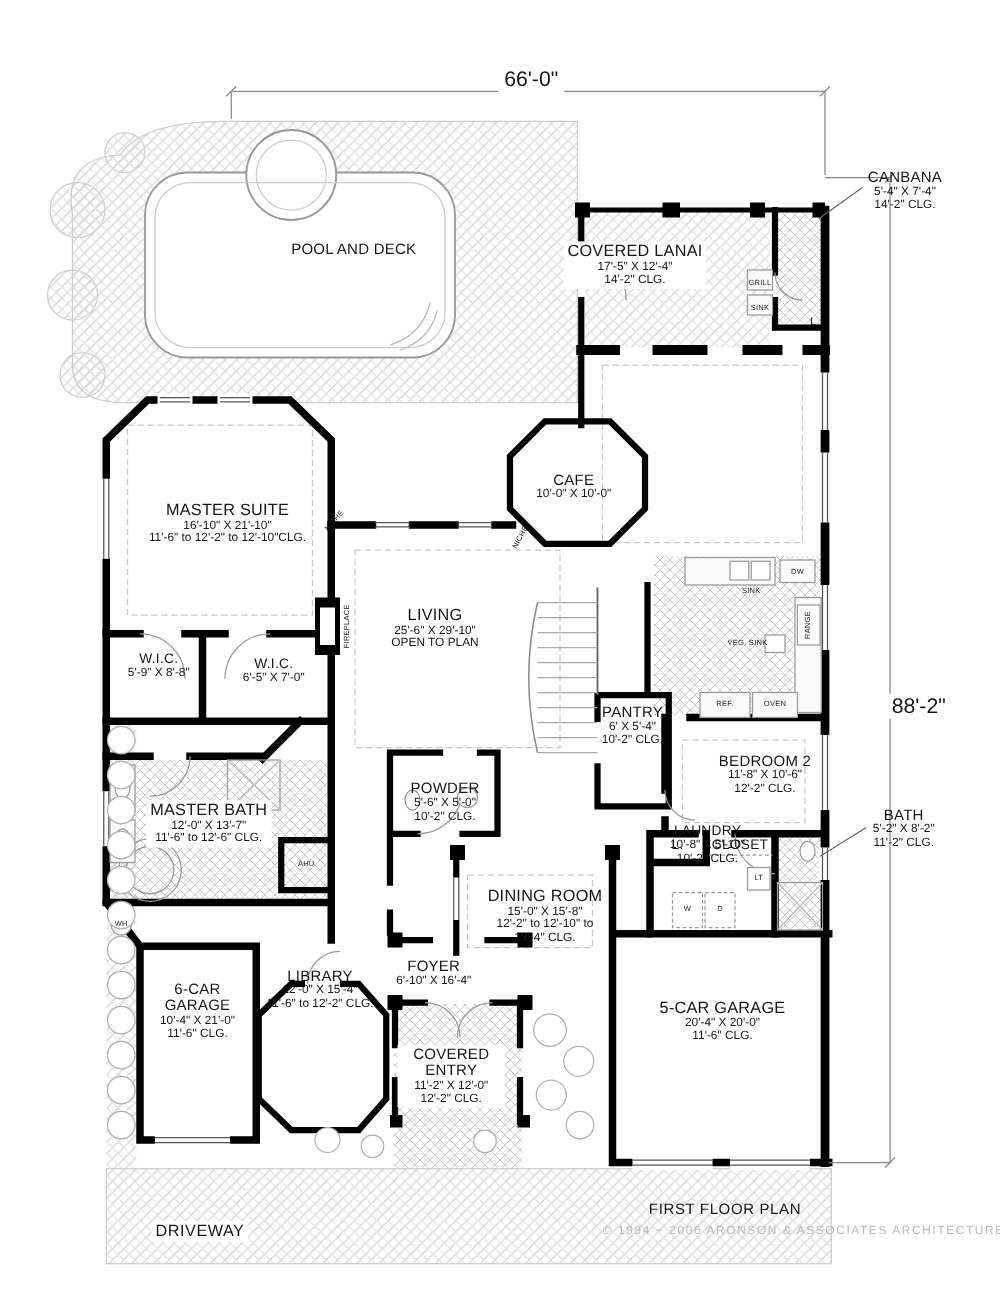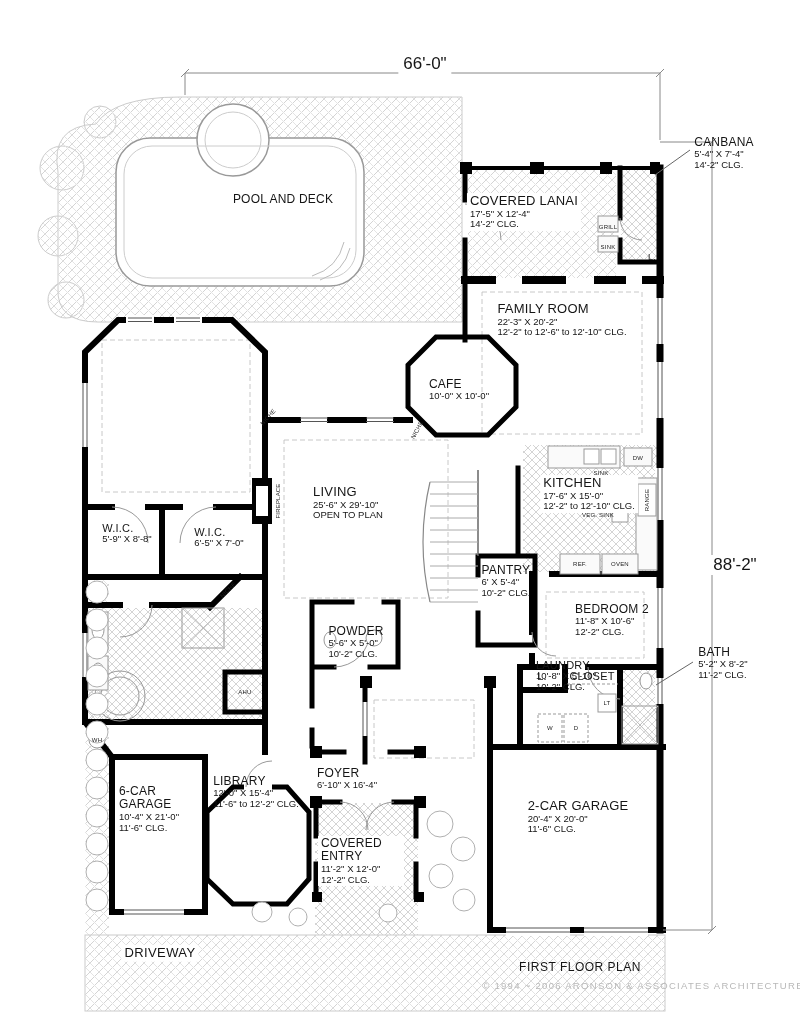--- a/index.html
+++ b/index.html
@@ -1,19 +1,19 @@
 <!DOCTYPE html>
 <html><head>
 <meta charset="utf-8">
 <style>
   html,body{margin:0;padding:0;background:#fff}
   #stage{position:relative;width:800px;height:1035px;background:#fff;overflow:hidden;
          font-family:"Liberation Sans",sans-serif;color:#151515}
   #plan-svg{position:absolute;left:0;top:0}
-  .lbl{position:absolute;transform:translate(-50%,-50%);line-height:1.12;white-space:nowrap}
+  .lbl{position:absolute;transform:translate(-50%,-50%);text-align:center;line-height:1.12;white-space:nowrap}
   .nm{font-size:13px;letter-spacing:.2px}
   .sz,.clg{font-size:9.5px}
   .sm .nm{font-size:11px}
   .md .nm{font-size:12px}
   .wrap{white-space:normal}
   .bg{background:#fff;padding:1px 3px}
   .fx{position:absolute;transform:translate(-50%,-50%);font-size:6px;color:#222;white-space:nowrap;letter-spacing:.2px}
   .fx.rot{transform:translate(-50%,-50%) rotate(-90deg)}
   .dim{position:absolute;transform:translate(-50%,-50%);font-size:17px;background:#fff;padding:0 5px;white-space:nowrap}
   .title{position:absolute;transform:translate(-50%,-50%);font-size:12px;letter-spacing:.5px;white-space:nowrap}
@@ -218,49 +218,44 @@
 <div class="lbl md" style="left:283px;top:200px">
   <div class="nm">POOL AND DECK</div>
 </div>
 
 <div class="lbl md" style="left:724px;top:153px">
   <div class="nm">CANBANA</div>
   <div class="sz">5'-4" X 7'-4"</div>
   <div class="clg">14'-2" CLG.</div>
 </div>
 
-<div class="lbl bg" style="left:524px;top:212px">
+<div class="lbl bg" style="left:508px;top:212px">
   <div class="nm">COVERED LANAI</div>
   <div class="sz">17'-5" X 12'-4"</div>
   <div class="clg">14'-2" CLG.</div>
 </div>
 
-<div class="lbl" style="left:562px;top:320px">
-  <div class="nm">FAMILY ROOM</div>
-  <div class="sz">22'-3" X 20'-2"</div>
-  <div class="clg">12'-2" to 12'-6" to 12'-10" CLG.</div>
-</div>
 
 <div class="lbl md" style="left:459px;top:390px">
   <div class="nm">CAFE</div>
   <div class="sz">10'-0" X 10'-0"</div>
 </div>
 
+<div class="lbl" style="left:182px;top:419px">
+  <div class="nm">MASTER SUITE</div>
+  <div class="sz">16'-10" X 21'-10"</div>
+  <div class="clg">11'-6" to 12'-2" to 12'-10"CLG.</div>
+</div>
 
 <div class="lbl" style="left:348px;top:503px">
   <div class="nm">LIVING</div>
   <div class="sz">25'-6" X 29'-10"</div>
   <div class="clg">OPEN TO PLAN</div>
 </div>
 
-<div class="lbl bg" style="left:589px;top:494px">
-  <div class="nm">KITCHEN</div>
-  <div class="sz">17'-6" X 15'-0"</div>
-  <div class="clg">12'-2" to 12'-10" CLG.</div>
-</div>
 
 <div class="lbl sm" style="left:127px;top:533px">
   <div class="nm">W.I.C.</div>
   <div class="sz">5'-9" X 8'-8"</div>
 </div>
 
 <div class="lbl sm" style="left:219px;top:537px">
   <div class="nm">W.I.C.</div>
   <div class="sz">6'-5" X 7'-0"</div>
 </div>
@@ -270,20 +265,25 @@
   <div class="sz">6' X 5'-4"</div>
   <div class="clg">10'-2" CLG.</div>
 </div>
 
 <div class="lbl md" style="left:612px;top:620px">
   <div class="nm">BEDROOM 2</div>
   <div class="sz">11'-8" X 10'-6"</div>
   <div class="clg">12'-2" CLG.</div>
 </div>
 
+<div class="lbl bg" style="left:167px;top:659px">
+  <div class="nm">MASTER BATH</div>
+  <div class="sz">12'-0" X 13'-7"</div>
+  <div class="clg">11'-6" to 12'-6" CLG.</div>
+</div>
 
 <div class="lbl md" style="left:356px;top:642px">
   <div class="nm">POWDER</div>
   <div class="sz">5'-6" X 5'-0"</div>
   <div class="clg">10'-2" CLG.</div>
 </div>
 
 <div class="lbl md" style="left:723px;top:663px">
   <div class="nm">BATH</div>
   <div class="sz">5'-2" X 8'-2"</div>
@@ -297,51 +297,56 @@
 <div class="lbl sm" style="left:542px;top:676px">
   <div class="nm">L.</div>
 </div>
 
 <div class="lbl sm" style="left:566px;top:676px">
   <div class="nm">LAUNDRY</div>
   <div class="sz">10'-8" X 5'-10"</div>
   <div class="clg">10'-2" CLG.</div>
 </div>
 
+<div class="lbl wrap" style="left:436px;top:733px;width:104px">
+  <div class="nm">DINING ROOM</div>
+  <div class="sz">15'-0" X 15'-8"</div>
+  <div class="clg">12'-2" to 12'-10" to 13'-4" CLG.</div>
+</div>
 
 <div class="lbl md" style="left:347px;top:779px">
   <div class="nm">FOYER</div>
   <div class="sz">6'-10" X 16'-4"</div>
 </div>
 
 <div class="lbl md wrap" style="left:158px;top:809px;width:78px">
   <div class="nm">6-CAR GARAGE</div>
   <div class="sz">10'-4" X 21'-0"</div>
   <div class="clg">11'-6" CLG.</div>
 </div>
 
 <div class="lbl md" style="left:256px;top:792px">
   <div class="nm">LIBRARY</div>
   <div class="sz">12'-0" X 15'-4"</div>
   <div class="clg">11'-6" to 12'-2" CLG.</div>
 </div>
 
 <div class="lbl" style="left:578px;top:817px">
-  <div class="nm">2-CAR GARAGE</div>
+  <div class="nm">5-CAR GARAGE</div>
   <div class="sz">20'-4" X 20'-0"</div>
   <div class="clg">11'-6" CLG.</div>
 </div>
 
 <div class="lbl md wrap bg" style="left:361px;top:861px;width:80px">
   <div class="nm">COVERED ENTRY</div>
   <div class="sz">11'-2" X 12'-0"</div>
   <div class="clg">12'-2" CLG.</div>
 </div>
 
-<div class="lbl drv bg" style="left:160px;top:953px">
+<div class="lbl drv bg" style="left:160px;top:985px">
   <div class="nm">DRIVEWAY</div>
 </div>
 
 <div class="fx" style="left:608px;top:227px">GRILL</div>
 <div class="fx" style="left:608px;top:247px">SINK</div>
 <div class="fx" style="left:652px;top:257px;font-size:9px">L.</div>
 <div class="fx" style="left:601px;top:473px">SINK</div>
 <div class="fx" style="left:638px;top:458px">DW</div>
 <div class="fx" style="left:580px;top:564px">REF.</div>
 <div class="fx" style="left:620px;top:564px">OVEN</div>

